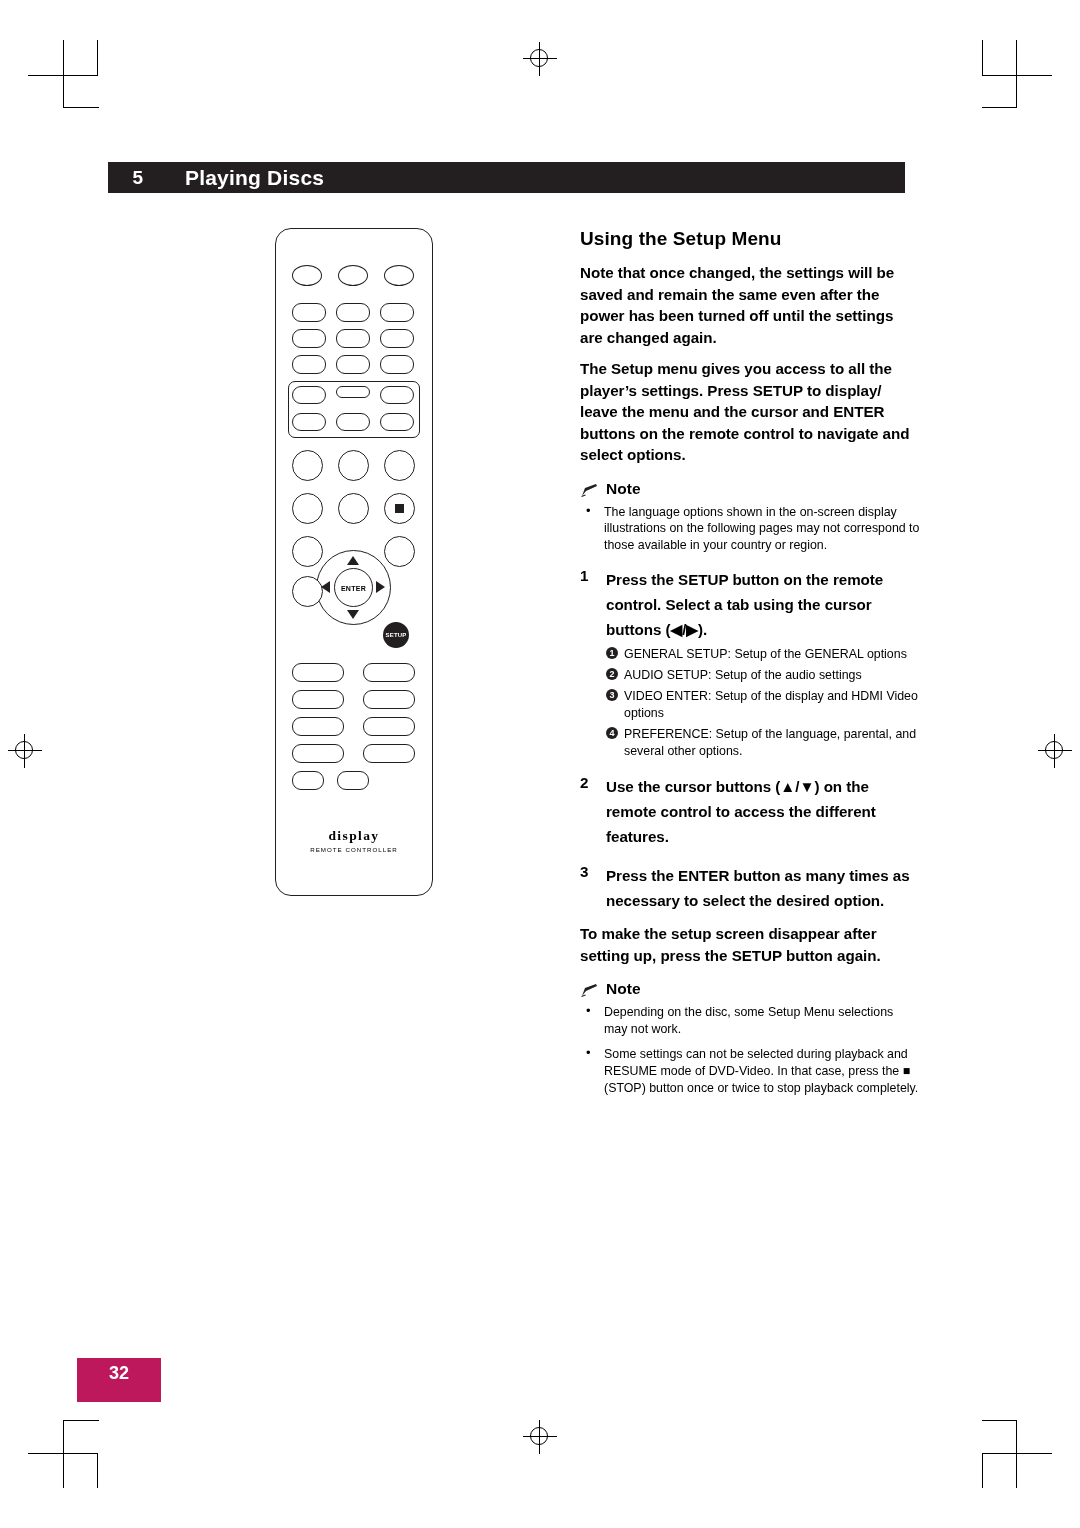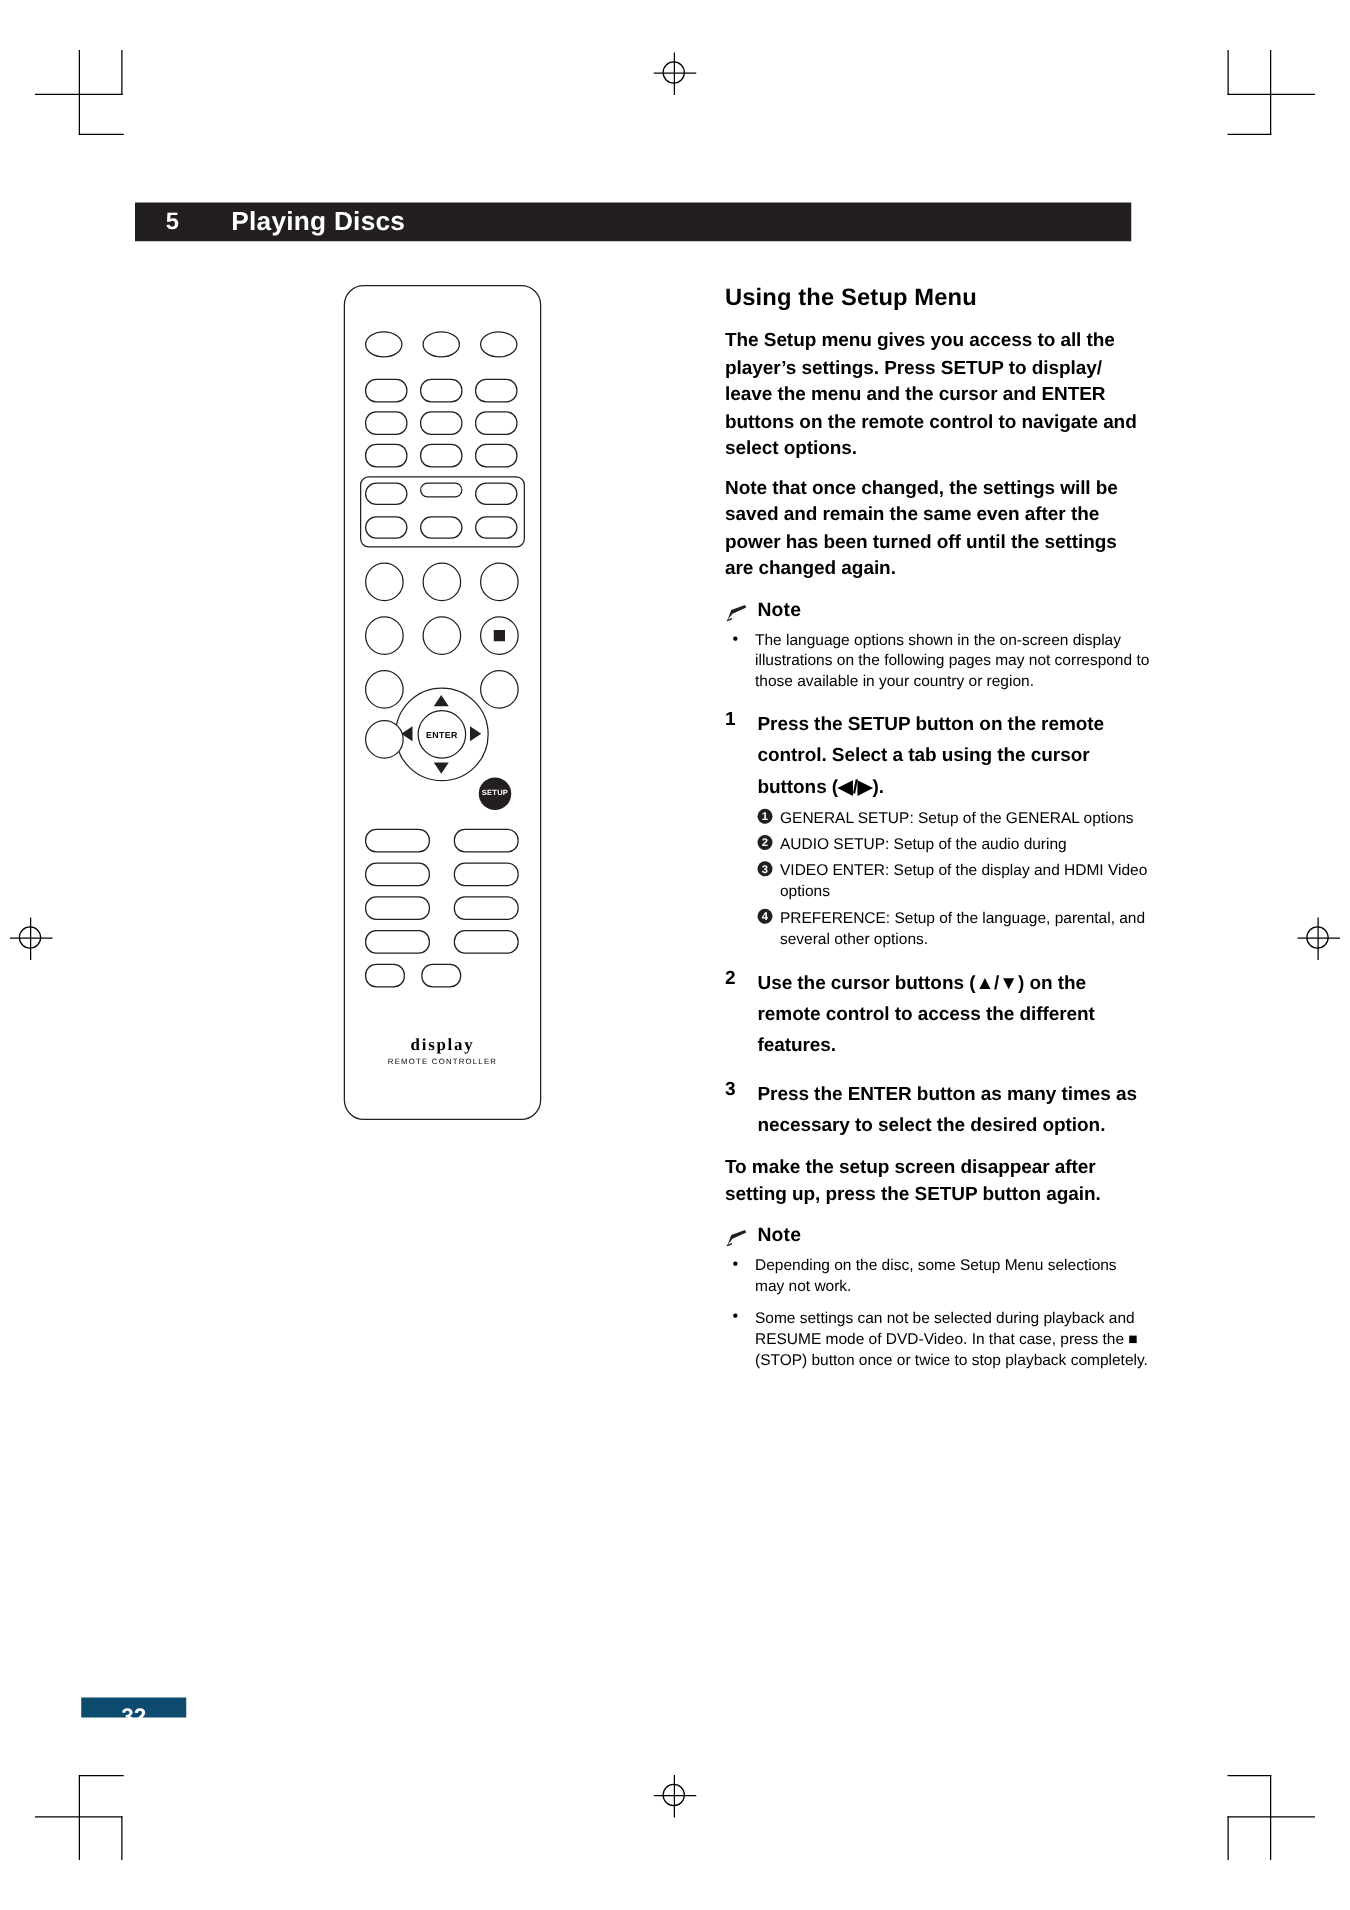--- a/index.html
+++ b/index.html
@@ -57,25 +57,25 @@
     line-height: 31px;
     color: #fff;
     font-size: 21px;
     font-weight: bold;
     letter-spacing: .2px;
   }
 
   
   .page-num-box {
     position: absolute;
-    left: 65px;
+    left: 77px;
     top: 1358px;
     width: 84px;
-    height: 16px;
-    background: #0c4a6e;
+    height: 44px;
+    background: #be185d;
     color: #fff;
     font-size: 18px;
     font-weight: bold;
     text-align: center;
     line-height: 30px;
   }
 
   
   .col {
     position: absolute;
@@ -393,22 +393,22 @@
   <div class="brandbox" style="top:600px;">
     <div class="brandname">display</div>
     <div class="brandsub">REMOTE CONTROLLER</div>
   </div>
 </div>
 
 <div class="col">
 
   <h2 class="sec-title">Using the Setup Menu</h2>
 
+  <p class="body">Note that once changed, the settings will be saved and remain the same even after the power has been turned off until the settings are changed again.</p>
   <p class="body">The Setup menu gives you access to all the player’s settings. Press SETUP to display/ leave the menu and the cursor and ENTER buttons on the remote control to navigate and select options.</p>
-  <p class="body">Note that once changed, the settings will be saved and remain the same even after the power has been turned off until the settings are changed again.</p>
 
   <div class="note-head">
     <span class="pencil">
       <svg width="19" height="15" viewBox="0 0 19 15">
         <path d="M2 13 L5 5 L16 1 L17 3 L6 8 Z" fill="#231f20"></path>
         <path d="M1.5 13.5 L5.5 12" stroke="#231f20" stroke-width="1.2" fill="none"></path>
       </svg>
     </span>
     <span class="note-label">Note</span>
   </div>
@@ -420,21 +420,21 @@
     <div class="num">1</div>
     <div class="txt">Press the SETUP button on the remote control. Select a tab using the cursor buttons (◀/▶).</div>
   </div>
   <div class="sublist">
     <div class="sli">
       <span class="circnum">1</span>
       <span class="b">GENERAL SETUP:</span><span> Setup of the GENERAL options</span>
     </div>
     <div class="sli">
       <span class="circnum">2</span>
-      <span class="b">AUDIO SETUP:</span><span> Setup of the audio during</span>
+      <span class="b">AUDIO SETUP:</span><span> Setup of the audio settings</span>
     </div>
     <div class="sli">
       <span class="circnum">3</span>
       <span class="b">VIDEO ENTER:</span><span> Setup of the display and HDMI Video options</span>
     </div>
     <div class="sli">
       <span class="circnum">4</span>
       <span class="b">PREFERENCE:</span><span> Setup of the language, parental, and several other options.</span>
     </div>
   </div>

